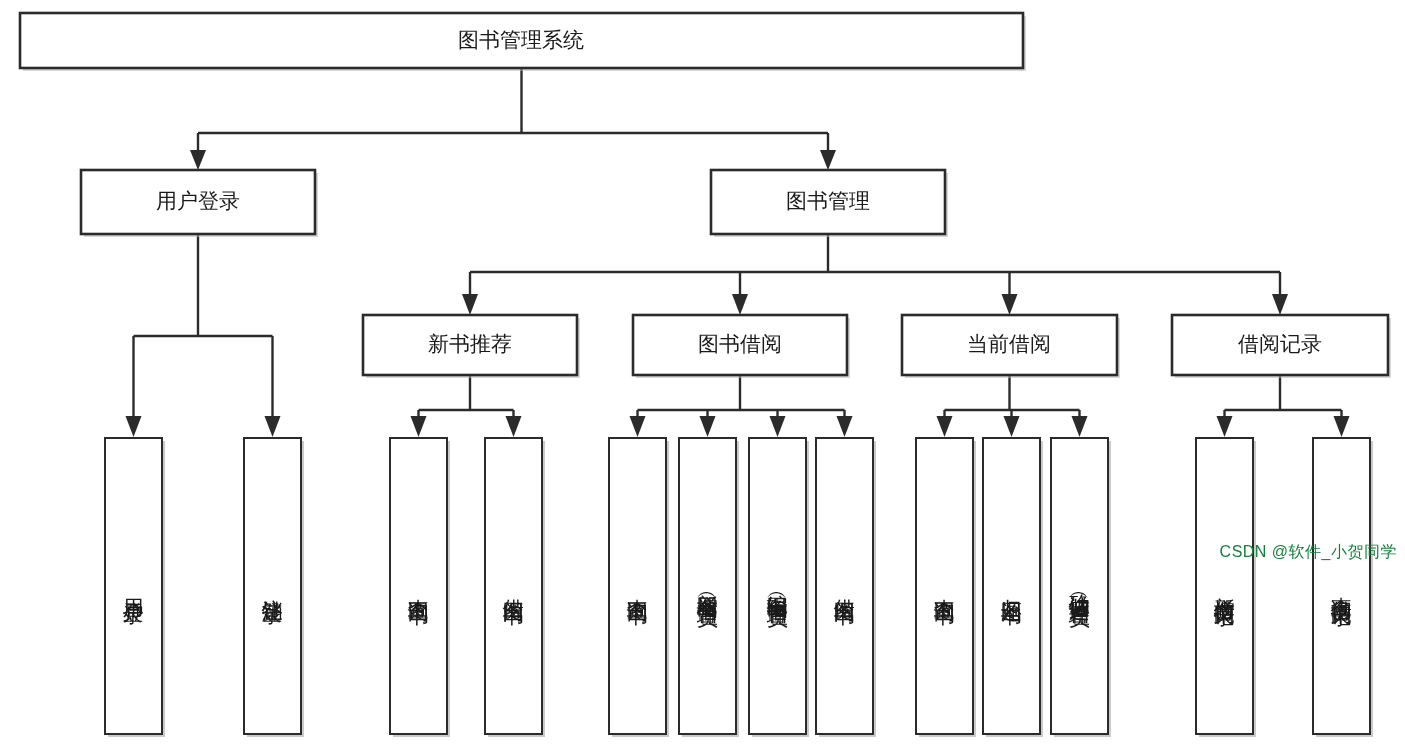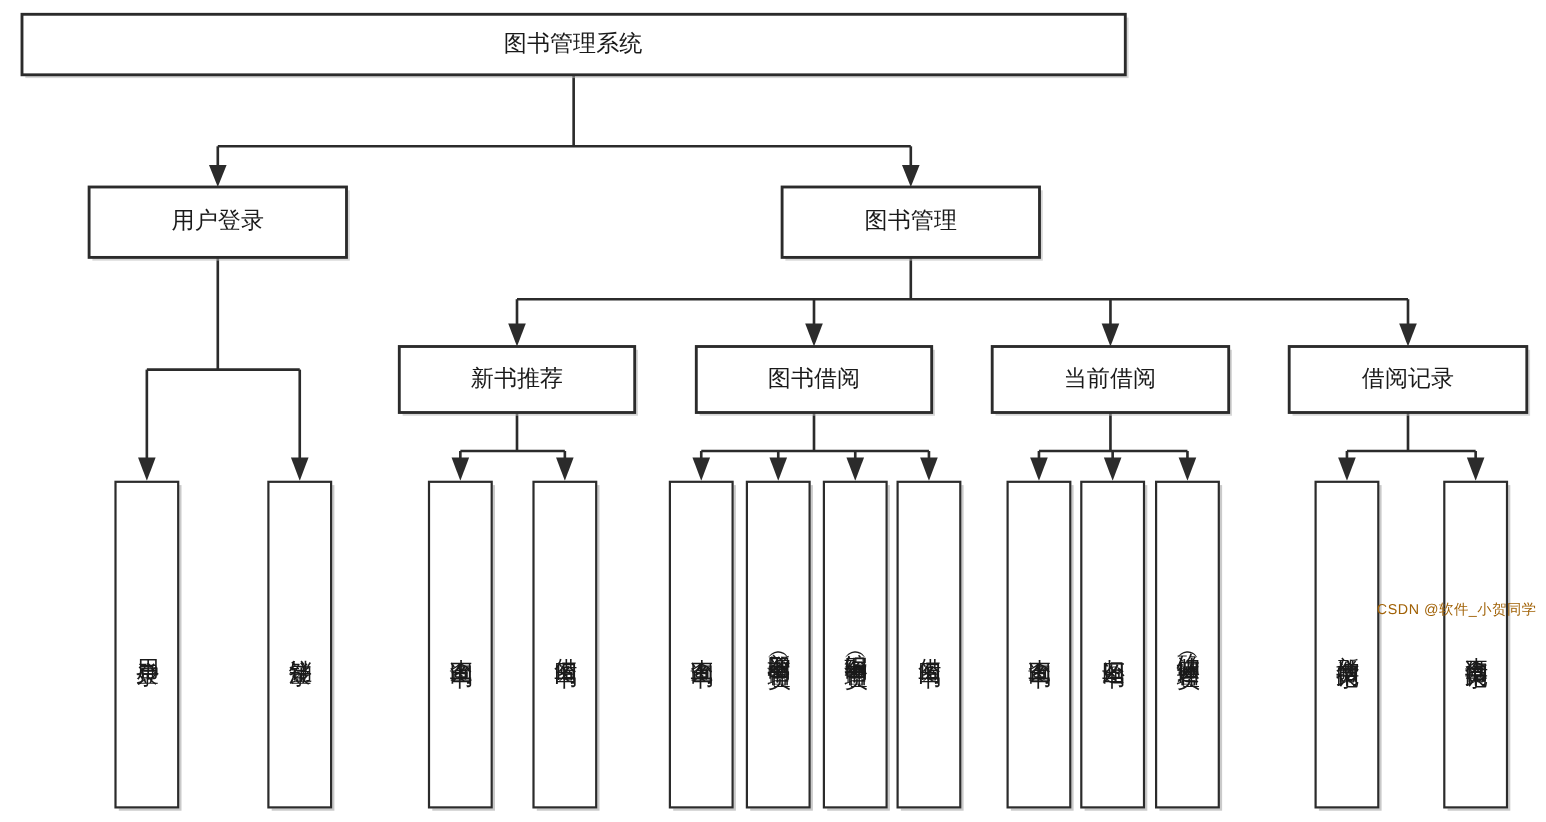--- a/index.html
+++ b/index.html
@@ -49,22 +49,22 @@
     font-size: 21px;
     fill: #1a1a1a;
     text-anchor: middle;
     dominant-baseline: middle;
   }
   .watermark {
     position: absolute;
     right: 8px;
     bottom: 6px;
     font-family: "Liberation Sans", "DejaVu Sans", sans-serif;
-    font-size: 13px;
-    color: #a16207;
+    font-size: 16px;
+    color: #15803d;
     letter-spacing: 0.5px;
     white-space: nowrap;
     pointer-events: none;
   }
   .leaf-box {
     position: absolute;
     box-sizing: border-box;
     background: #ffffff;
     border: 2.6px solid #2b2b2b;
     box-shadow: 3px 3px 0 -1px rgba(150,150,150,0.5);

